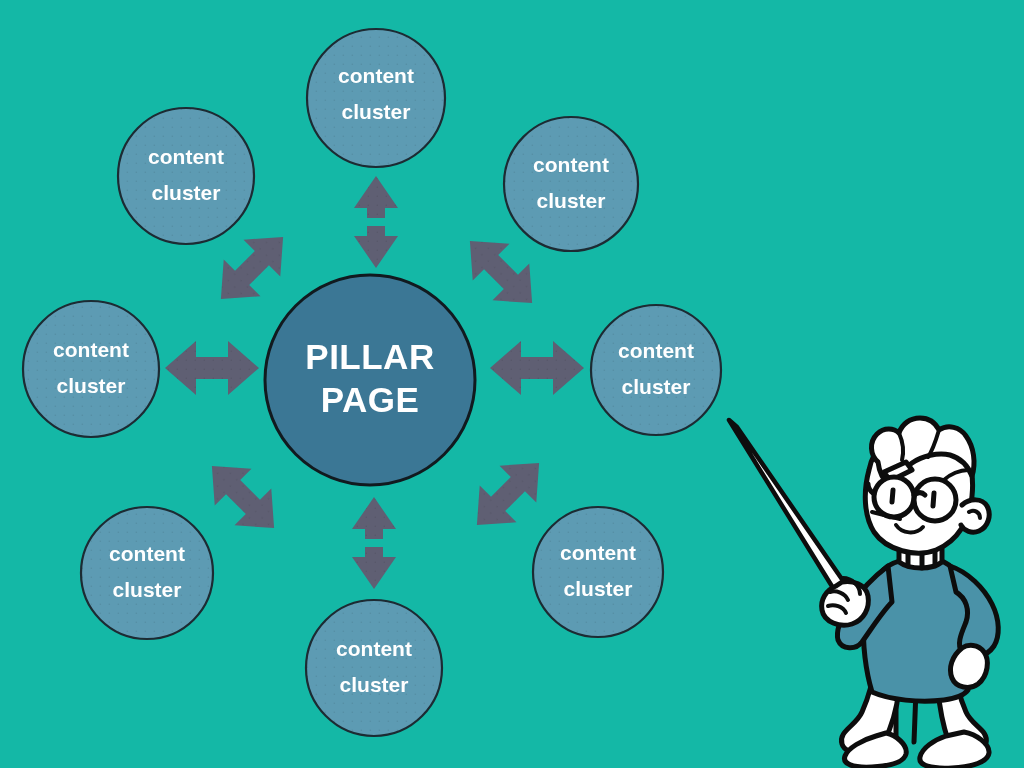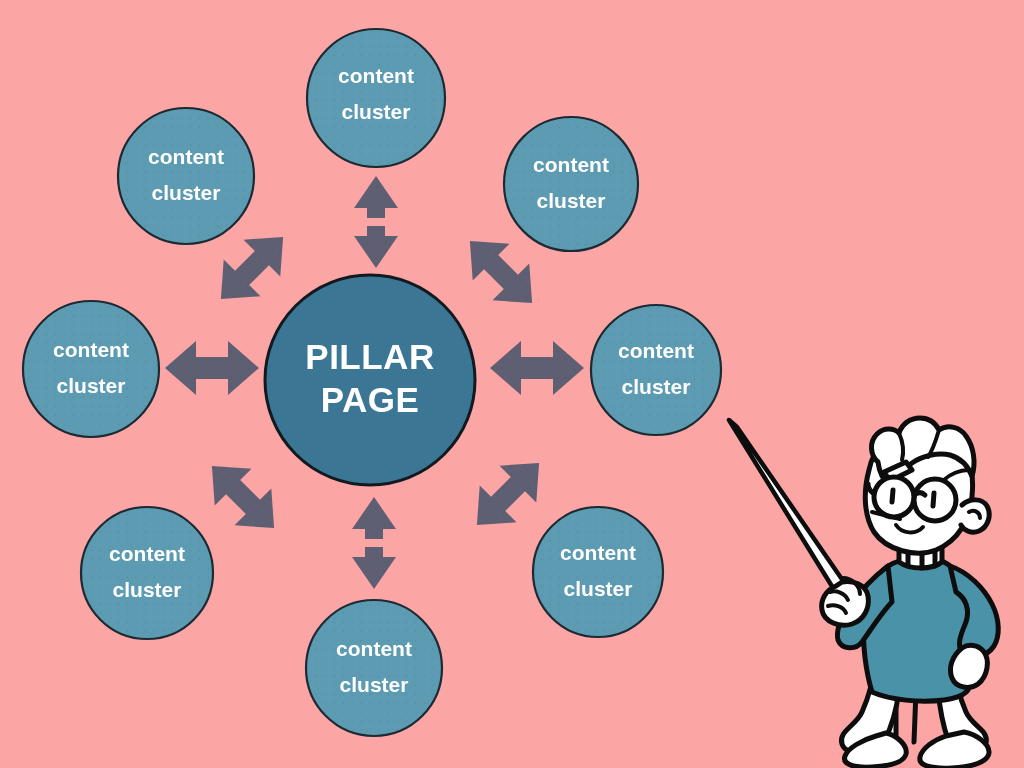--- a/index.html
+++ b/index.html
@@ -11,21 +11,21 @@
   body {
     width: 1024px;
     height: 768px;
     overflow: hidden;
     font-family: "Liberation Sans", sans-serif;
   }
   #stage {
     position: relative;
     width: 1024px;
     height: 768px;
-    background: #fca5a5;
+    background: #14b8a6;
   }
   #diagram-svg {
     position: absolute;
     left: 0;
     top: 0;
     width: 1024px;
     height: 768px;
   }
   .node-label {
     font-family: "Liberation Sans", sans-serif;

